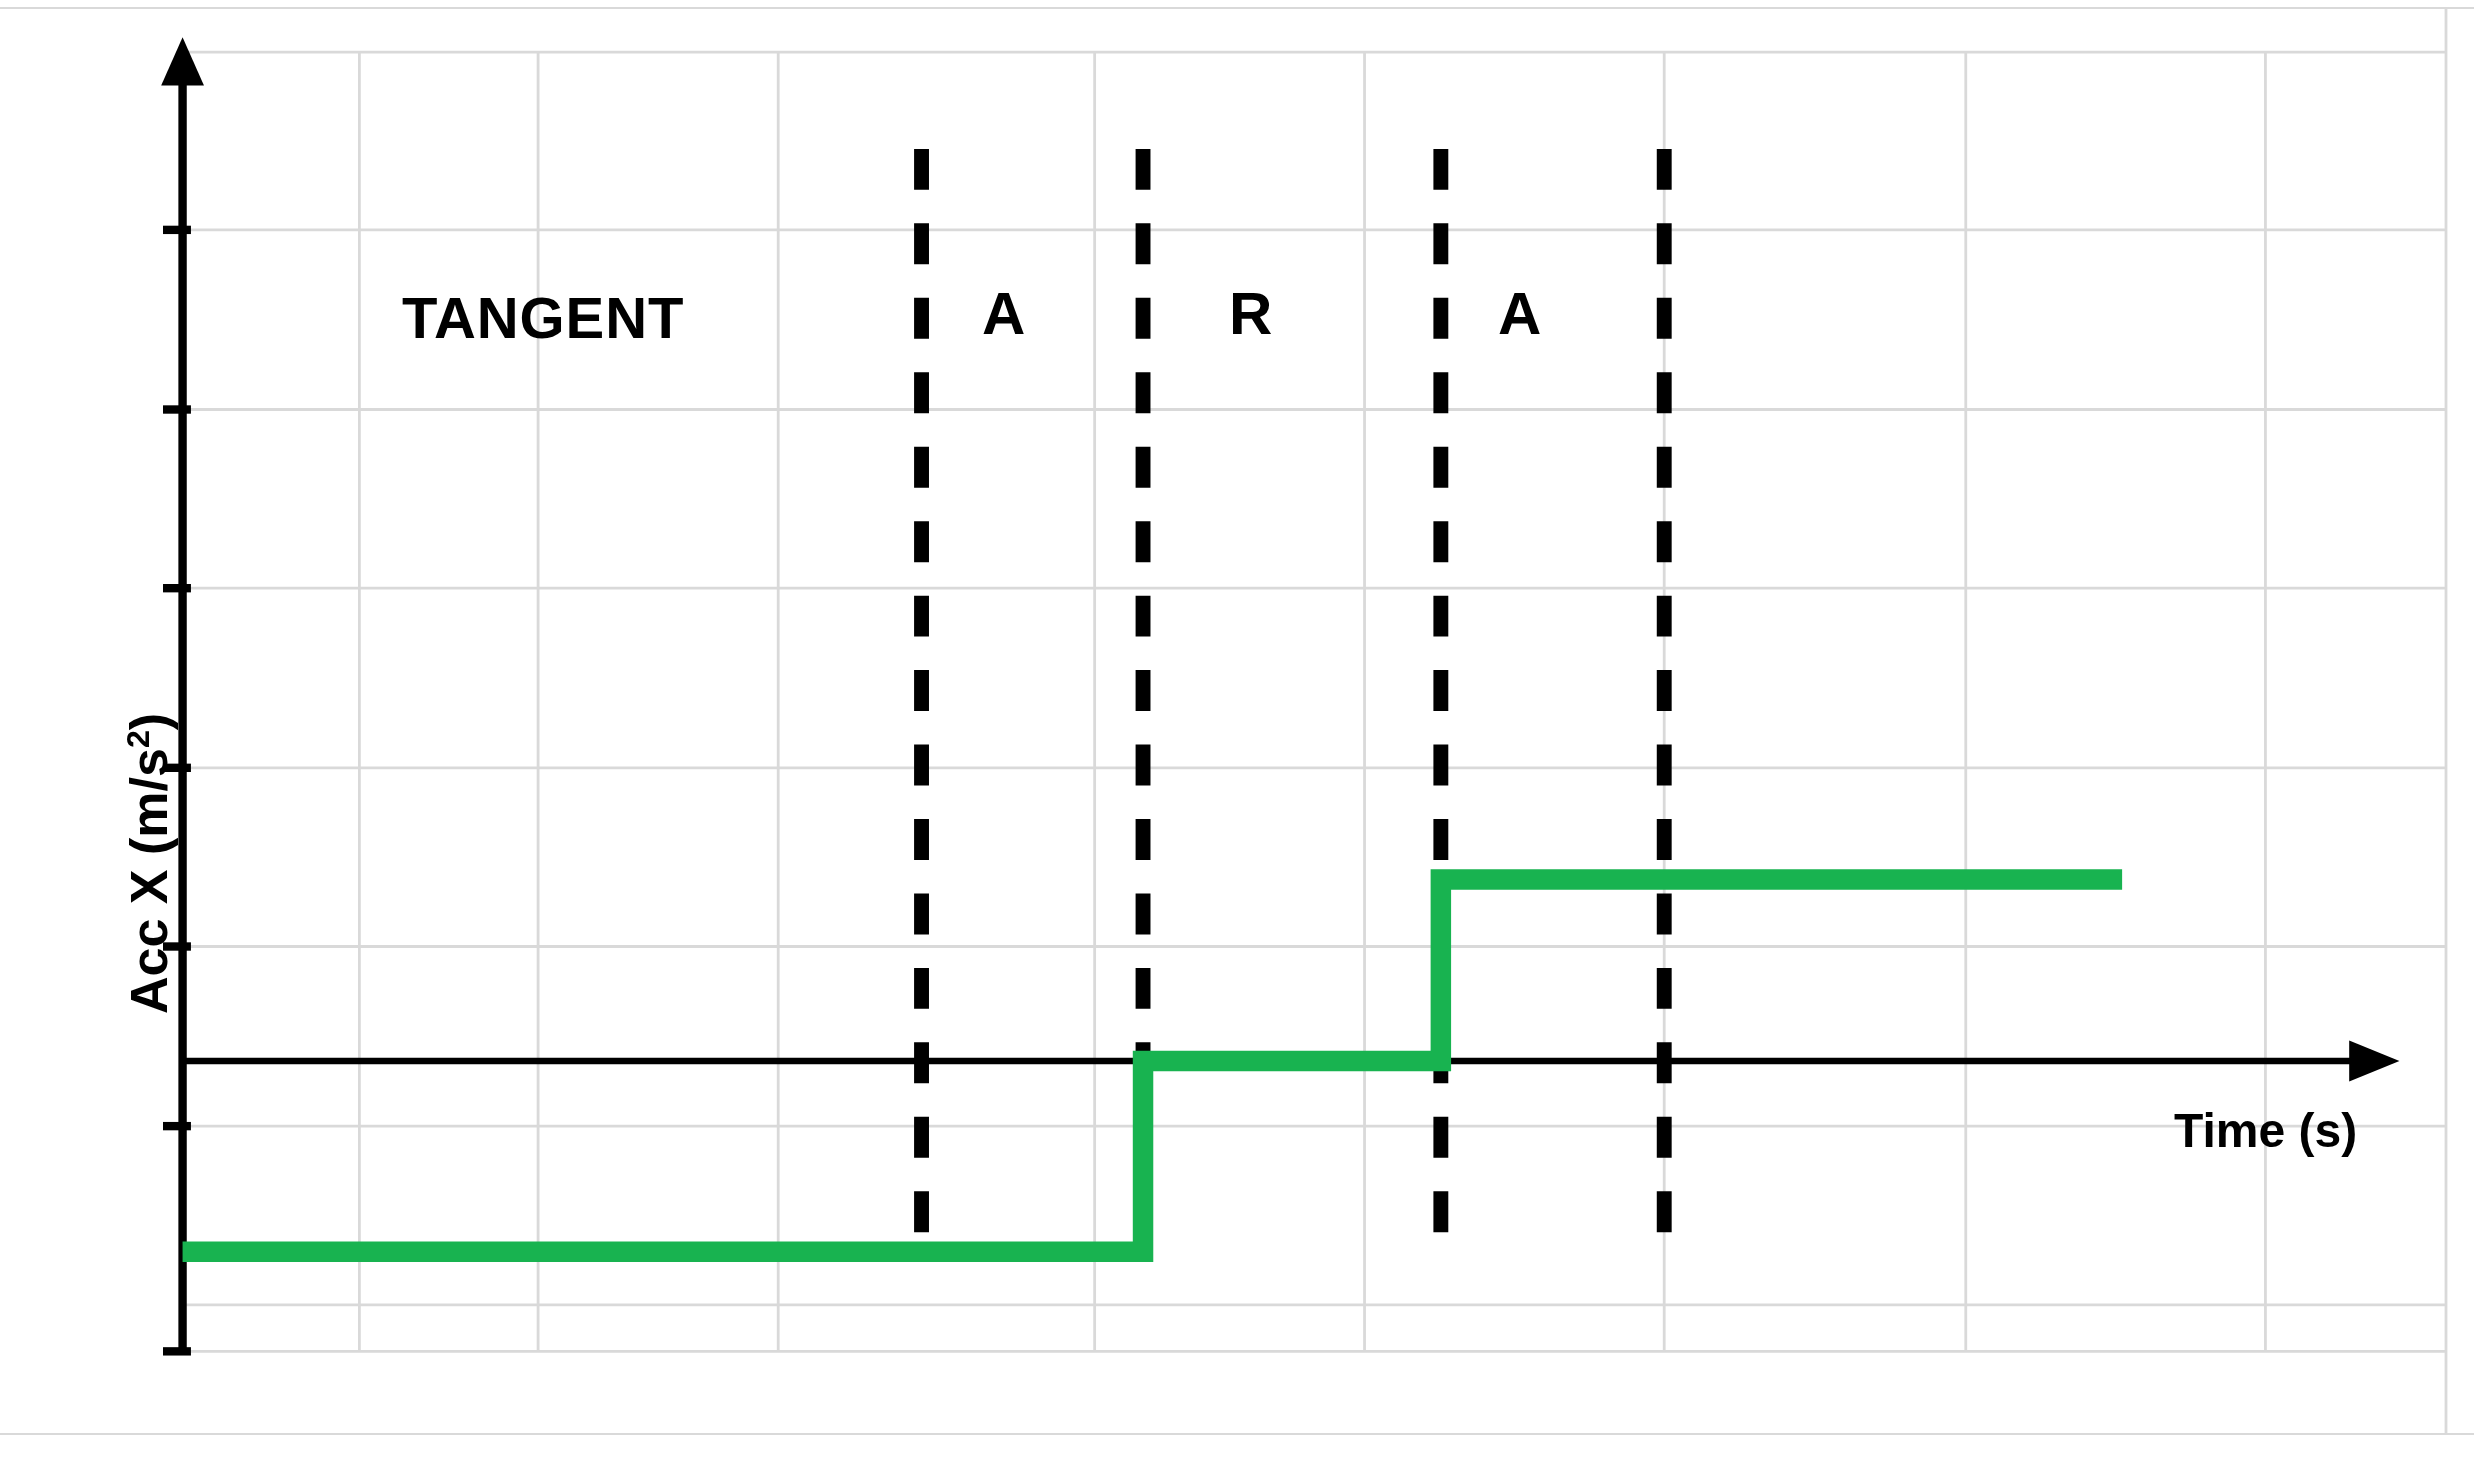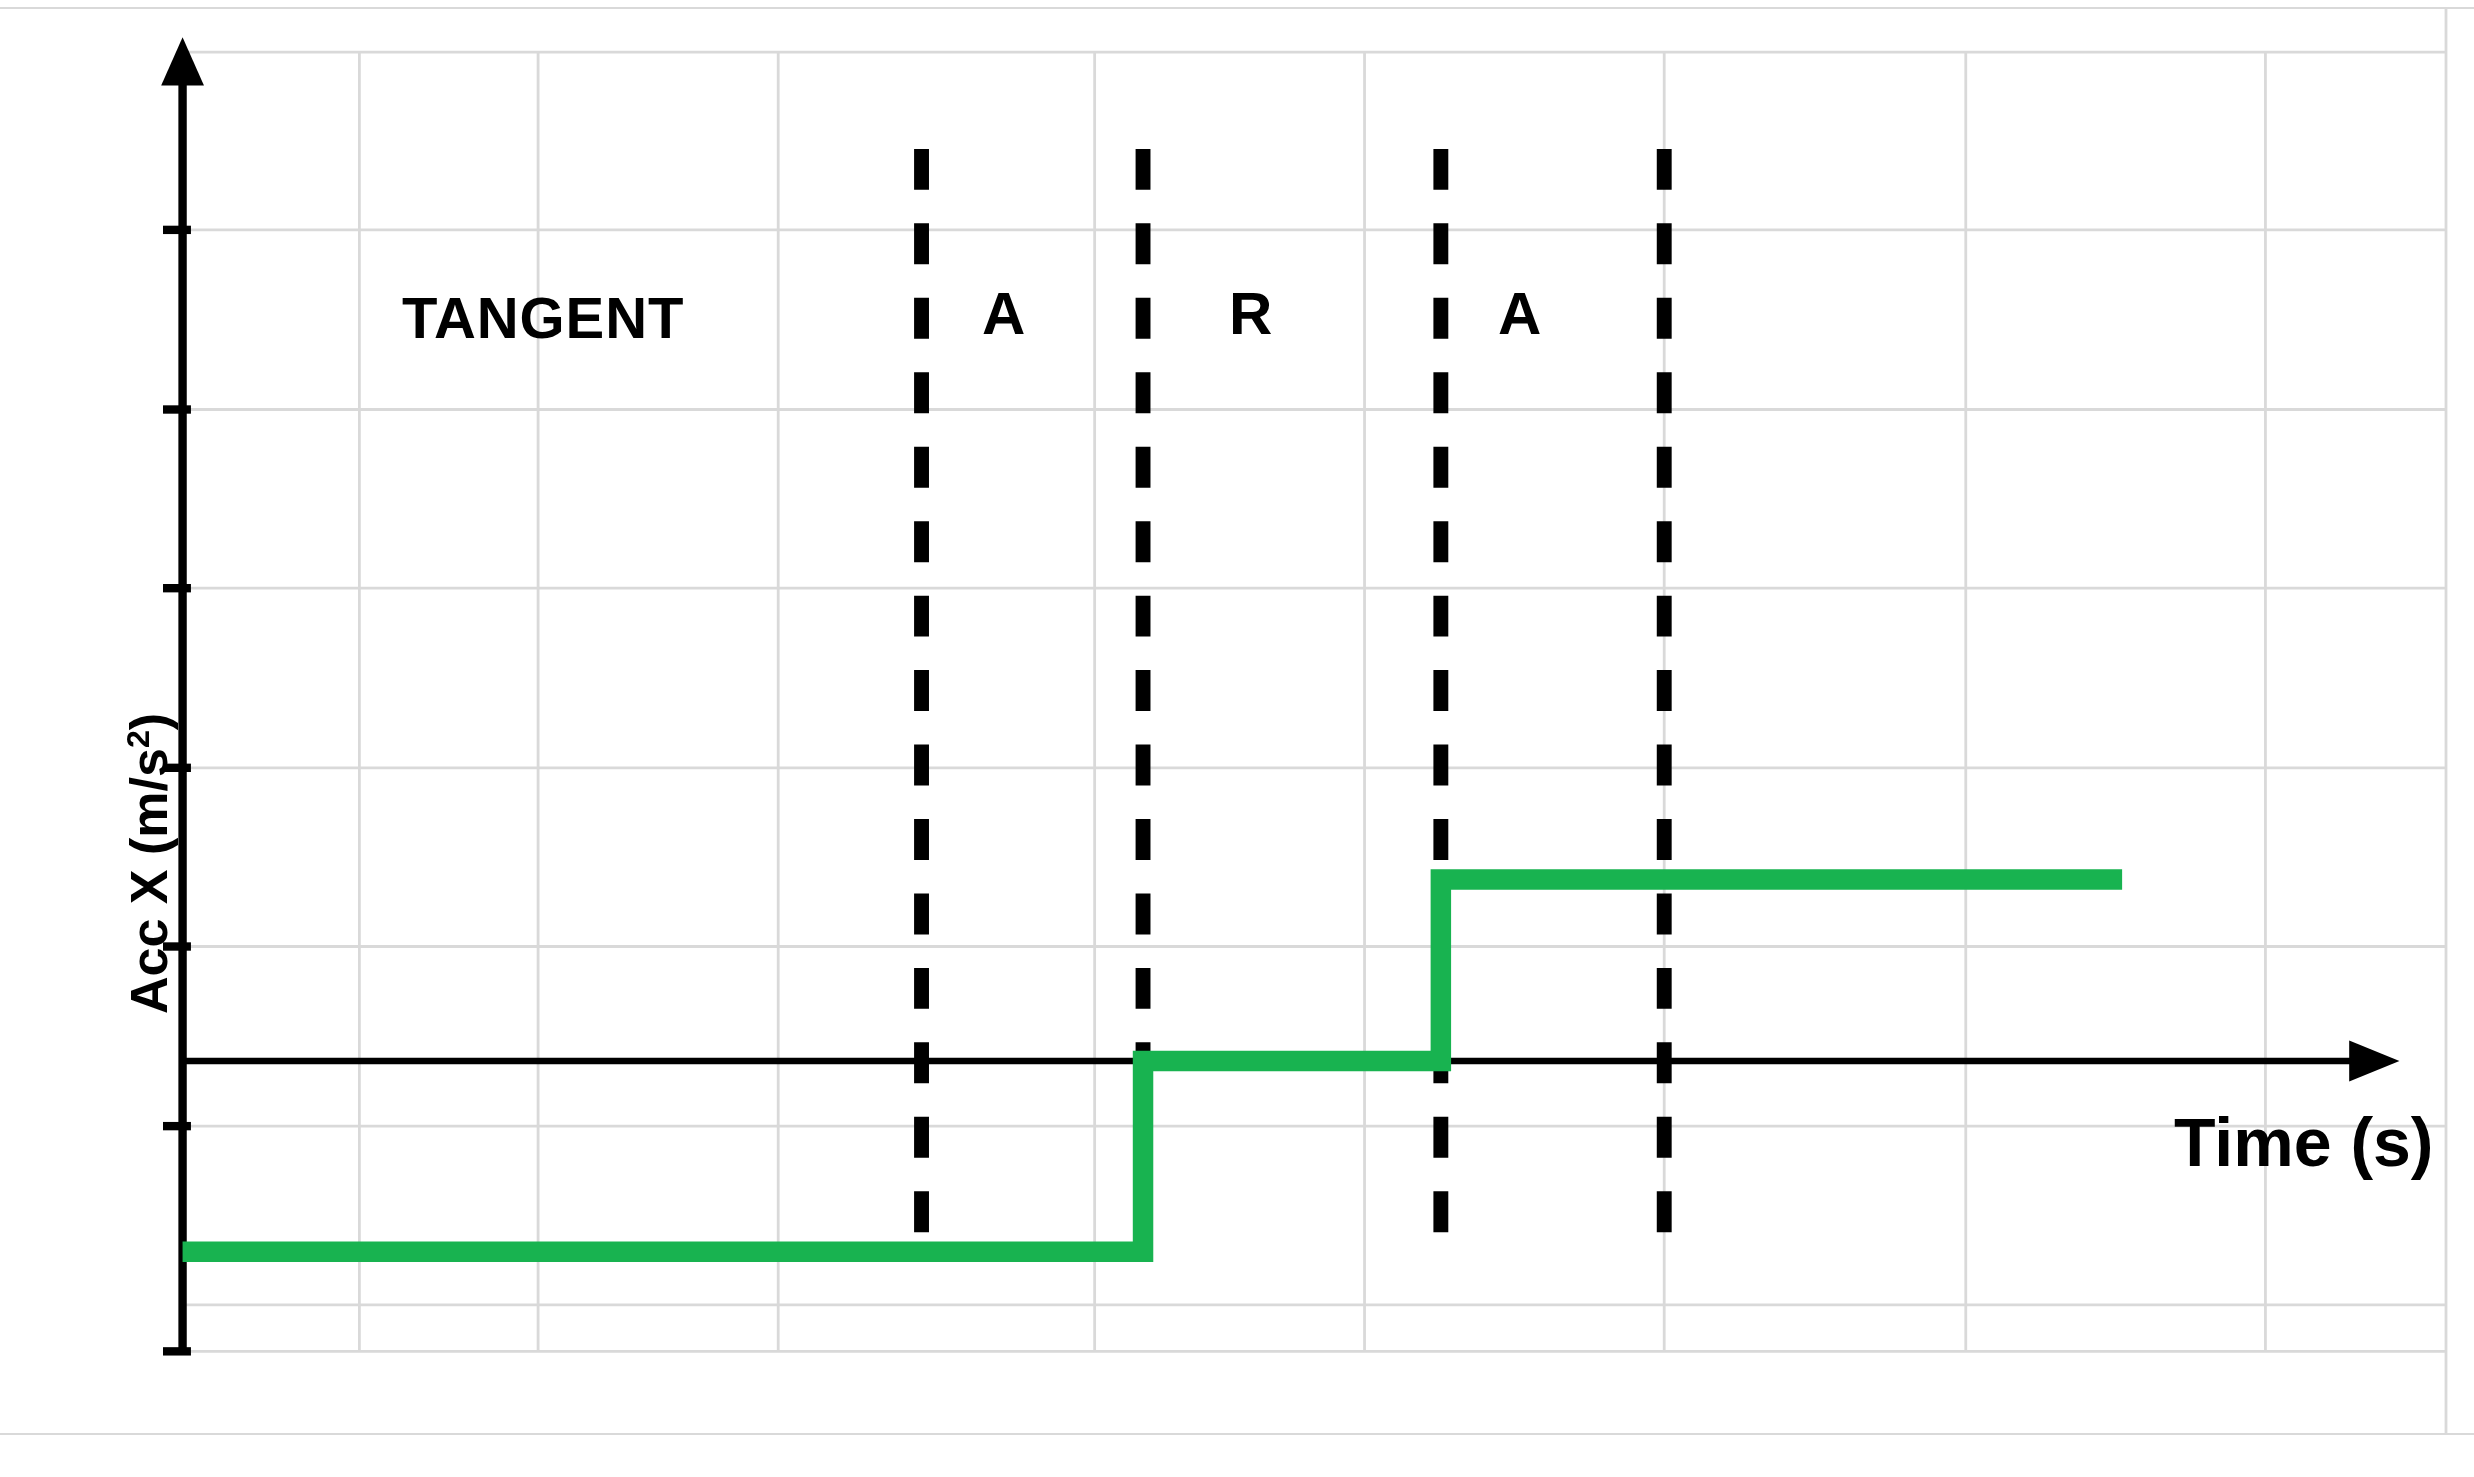--- a/index.html
+++ b/index.html
@@ -124,16 +124,16 @@
   <div class="phase-label" id="lbl-tangent" style="left:402px; top:284px; font-size:58px;">TANGENT</div>
 
   <div class="phase-label" id="lbl-a1" style="left:982px; top:279px; font-size:60px;">A</div>
 
   <div class="phase-label" id="lbl-r" style="left:1229px; top:279px; font-size:60px;">R</div>
 
   <div class="phase-label" id="lbl-a2" style="left:1498px; top:279px; font-size:60px;">A</div>
 
   <div class="axis-title" id="ylabel" style="left:119px; top:1014px; font-size:52px;"><span>Acc X (m/s</span><sup>2</sup><span>)</span></div>
 
-  <div class="axis-title" id="xlabel" style="left:2174px; top:1103px; font-size:68px;">Time (s)</div>
+  <div class="axis-title" id="xlabel" style="left:2174px; top:1103px; font-size:48px;">Time (s)</div>
 
 </div>
 
 
 </body></html>

